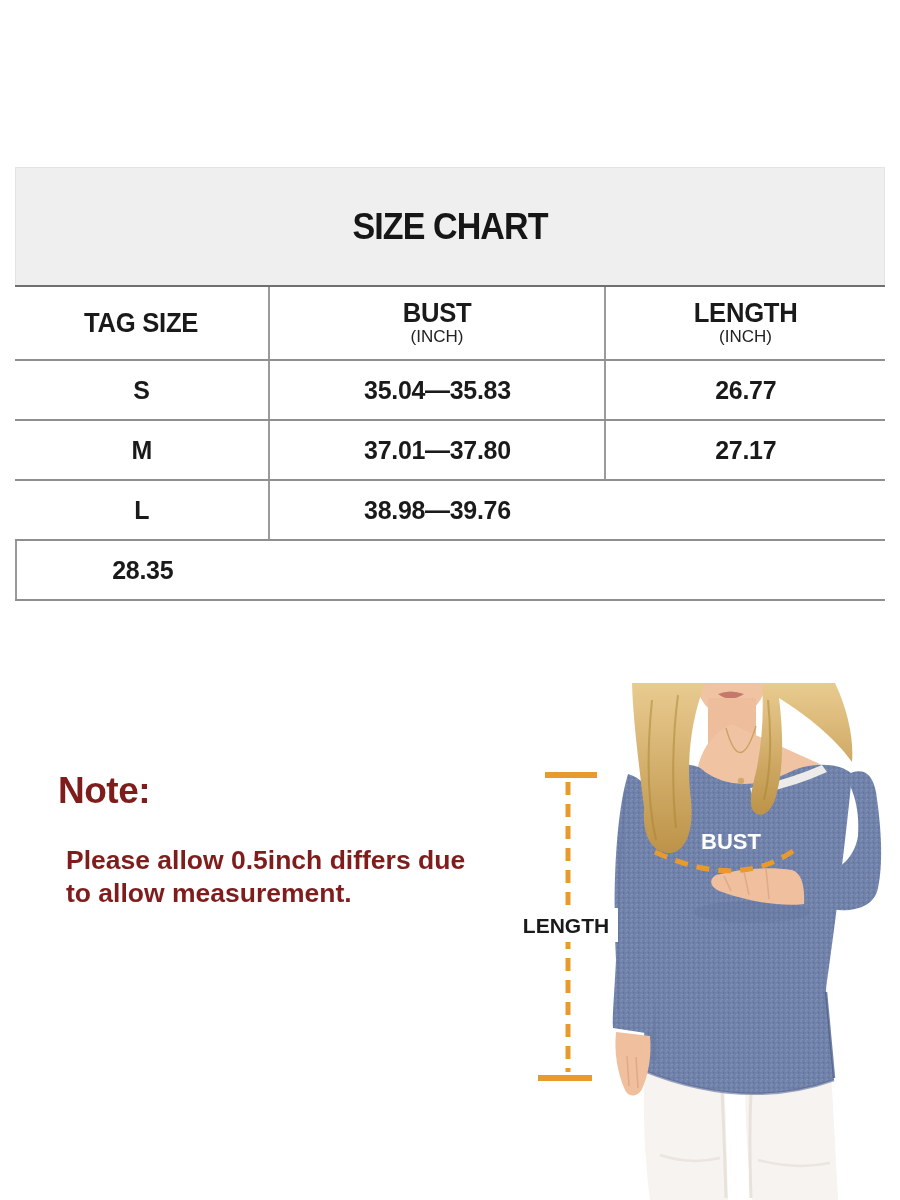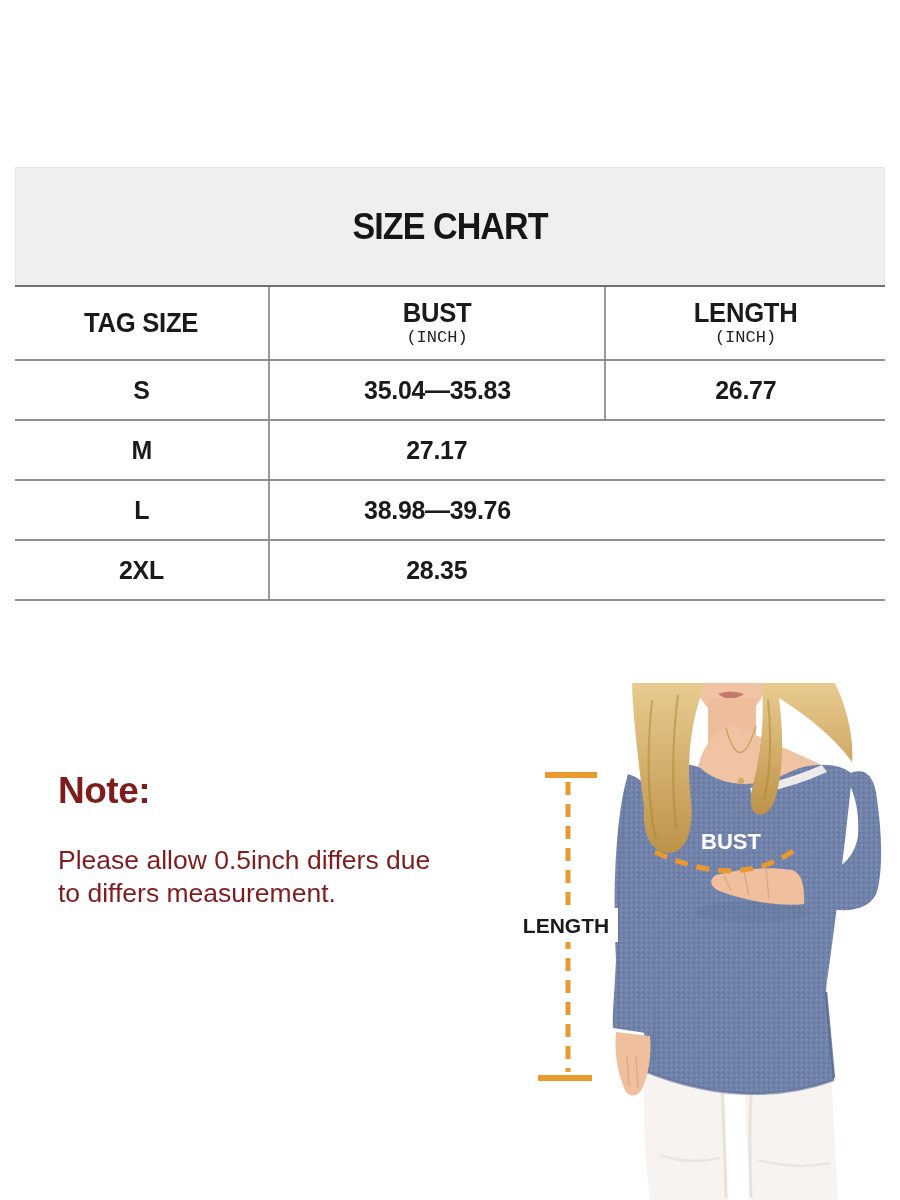--- a/index.html
+++ b/index.html
@@ -26,27 +26,27 @@
   .size-table { position:absolute; left:15px; top:285px; width:870px; border-top:2px solid #6f6f6f;text-align:right; }
   .trow { display:grid; grid-template-columns:253px 336px 281px; border-bottom:2px solid #8f8f8f; }
   .trow.head { height:74px; }
   .trow.body { height:60px; }
   .tcell {
     display:flex; flex-direction:column; align-items:center; justify-content:center;
     color:#1a1a1a; font-weight:700; letter-spacing:-0.3px;
   }
   .tcell.c2, .tcell.c3 { border-left:2px solid #9a9a9a; }
   .head .main { font-size:27px; line-height:1.05; transform:scaleX(0.95); }
-  .head .sub  { font-size:17px; font-weight:400; letter-spacing:0; color:#222;font-family:Liberation Mono, monospace; }
+  .head .sub  { font-size:17px; font-weight:400; letter-spacing:0; color:#222; }
   .body .val  { font-size:26px; transform:scaleX(0.96); }
 
   
   .note { position:absolute; left:58px; top:770px; width:420px; color:#7f1d1d; }
   .note-heading { font-size:37px; font-weight:700; margin:0 0 32px 0; letter-spacing:-0.5px; }
-  .note-body { font-size:26.5px; line-height:1.23; margin:0; font-weight:400; }
+  .note-body { font-size:26.5px; line-height:1.23; margin:8px; font-weight:700; }
   .note-body span { display:block; }
 
   
   .figure-wrap { position:absolute; left:500px; top:660px; width:400px; height:540px; }
   svg text { font-family:"Liberation Sans", sans-serif; }
 </style>
 </head>
 <body>
 
 <div class="screen">
@@ -78,47 +78,47 @@
           <div class="val">35.04—35.83</div>
         </div>
       <div class="tcell c3">
           <div class="val">26.77</div>
         </div>
     </div>
     <div class="trow body">
       <div class="tcell c1">
           <div class="val">M</div>
         </div>
+      <div class="tcell c2">
+          <div class="val">37.01—37.80</div>
+        </div>
       <div class="tcell c3">
           <div class="val">27.17</div>
         </div>
     </div>
     <div class="trow body">
       <div class="tcell c1">
           <div class="val">L</div>
         </div>
       <div class="tcell c2">
           <div class="val">38.98—39.76</div>
         </div>
     </div>
     <div class="trow body">
-      <div class="tcell c1">
-          <div class="val">2XL</div>
-        </div>
       <div class="tcell c3">
           <div class="val">28.35</div>
         </div>
     </div>
   </div>
 
   <div class="note">
     <h2 class="note-heading">Note:</h2>
     <p class="note-body">
       <span>Please allow 0.5inch differs due</span>
-      <span>to differs measurement.</span>
+      <span>to allow measurement.</span>
     </p>
   </div>
 
   <div class="figure-wrap">
     <svg width="400" height="540" viewBox="0 0 400 540">
       <defs>
         <pattern id="heather" width="5" height="5" patternUnits="userSpaceOnUse">
           <rect width="5" height="5" fill="#6f80a9"></rect>
           <circle cx="1" cy="1" r="0.7" fill="#8c9bc2"></circle>
           <circle cx="3.6" cy="2.8" r="0.6" fill="#566a96"></circle>

